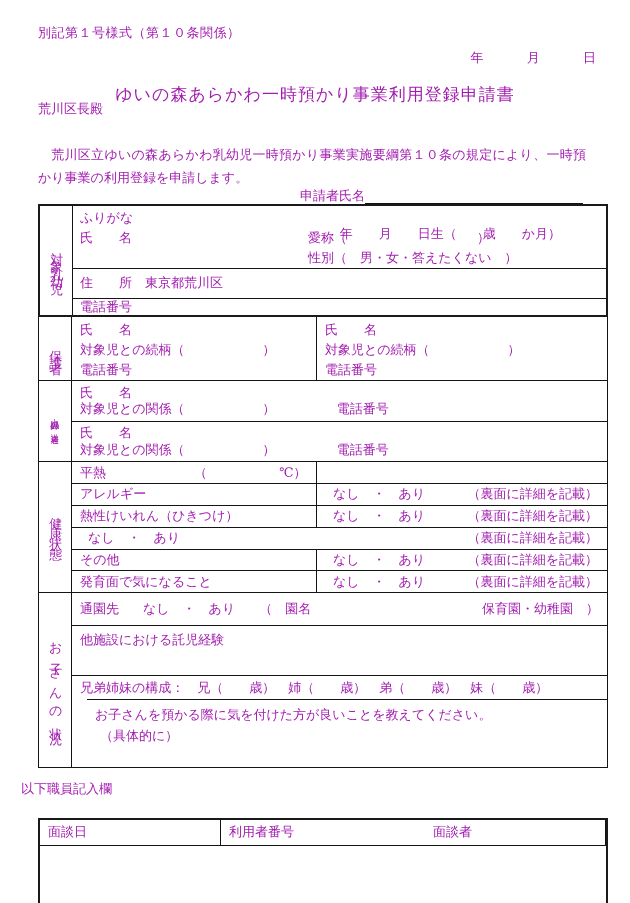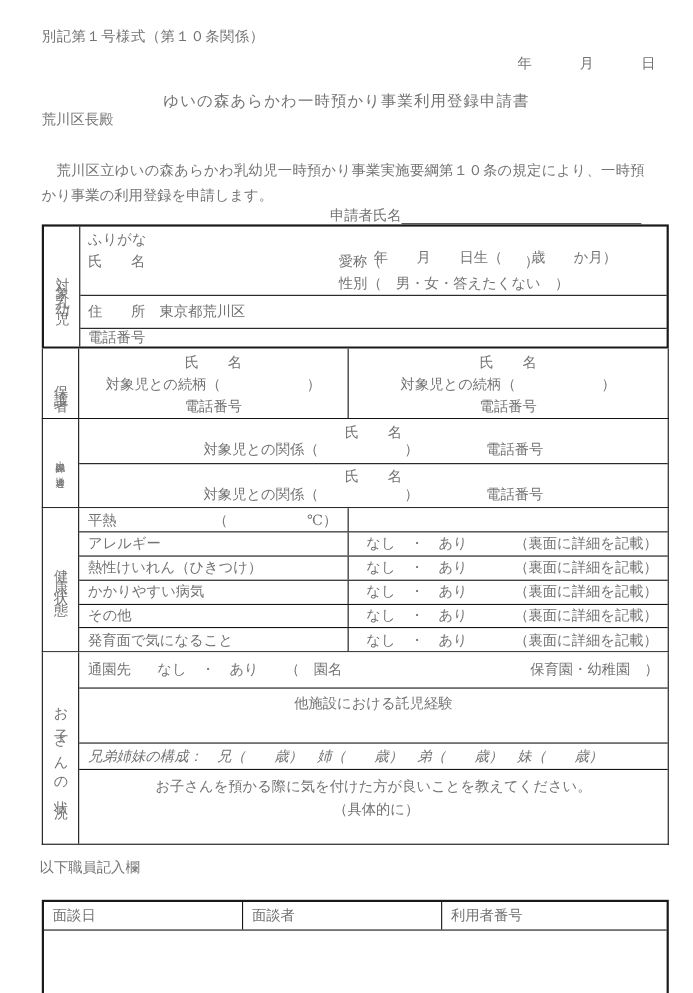--- a/index.html
+++ b/index.html
@@ -1,37 +1,37 @@
 <!DOCTYPE html>
 <html><head>
 <meta charset="utf-8">
 <style>
   * { margin:0; padding:0; box-sizing:border-box; }
   html,body { background:#e8e8e8; }
   .page {
     position:relative; width:630px; height:903px; margin:0 auto;
-    background:#ffffff; color:#737373;
+    background:#ffffff; color:#a21caf;
     font-family:"Liberation Serif","DejaVu Serif",serif;
     font-size:13px; line-height:1.25;
   }
   .abs { position:absolute; }
   .form-note { left:38px; top:25px; letter-spacing:.5px; }
   .date-line { right:34px; top:50px; }
   .date-line span { margin-left:40px; }
-  .doc-title { left:0; top:84px; width:100%; text-align:center; font-size:14px; letter-spacing:1px; }
+  .doc-title { left:0; top:84px; width:100%; text-align:center; font-size:17px; letter-spacing:1px; }
   .addressee { left:38px; top:101px; }
   .body-text { left:38px; top:143px; width:548px; line-height:23px; text-align:justify; }
   .applicant { left:300px; top:188px; }
   .applicant .uline { display:inline-block; width:218px; border-bottom:1px solid #141414; height:14px; vertical-align:bottom; }
 
   
   .form-tables { position:absolute; left:38px; top:204px; width:570px; }
   .sec { display:flex; border:1px solid #141414; border-top:none; background:#fff; }
   .sec.thick { border:2.5px solid #1a1a1a; }
-  .sec-body { flex:1; display:flex; flex-direction:column; min-width:0;text-align:center; }
+  .sec-body { flex:1; display:flex; flex-direction:column; min-width:0; }
   .vlabel {
     width:33px; flex:0 0 33px; border-right:1px solid #141414;
     display:flex; align-items:center; justify-content:center; text-align:center;
   }
   .vlabel span { writing-mode:vertical-rl; text-orientation:upright; }
   .ls8 span { letter-spacing:8px; }
   .ls6 span { letter-spacing:6px; }
   .ls10 span { letter-spacing:10px; }
   .ls5 span { letter-spacing:5px; }
   .tiny span { font-size:8.5px; letter-spacing:1px; }
@@ -66,27 +66,27 @@
   .hright .note { margin-left:auto; margin-right:9px; }
   .temp-open { margin-left:88px; }
   .temp-unit { margin-left:72px; }
 
   
   .sec5 .srow1 { height:32px; display:flex; align-items:center; padding:0 8px; }
   .srow1 .choice { margin-left:24px; }
   .srow1 .paren { margin-left:24px; }
   .srow1 .suffix { margin-left:auto; }
   .sec5 .srow2 { height:50px; padding:3px 8px; line-height:21px; }
-  .sec5 .srow3 { height:24px; display:flex; align-items:center; padding-left:8px;font-style:italic; }
+  .sec5 .srow3 { height:24px; display:flex; align-items:center; padding-left:8px; }
   .sec5 .srow4 { height:24px; display:flex; align-items:center; padding:0 8px; }
   .srow4 .close { margin-left:auto; }
-  .sec5 .srow5 { flex:1; padding:4px 8px; line-height:21px; }
-
-  
-  .staff-note { left:36px; top:781px; }
+  .sec5 .srow5 { flex:1; padding:4px 8px; line-height:21px;margin-left:15px; }
+
+  
+  .staff-note { left:21px; top:781px; }
   .staff-table {
     position:absolute; left:38px; top:802px; width:570px; height:91px;
     border:2.5px solid #1a1a1a; display:flex; flex-direction:column; background:#fff;margin-top:16px;
   }
   .staff-head { height:26px; display:flex; border-bottom:1px solid #141414; }
   .staff-head .hc { display:flex; align-items:center; padding-left:8px; }
   .staff-head .hc1 { flex:0 0 181px; border-right:1px solid #141414; }
   .staff-head .hc2 { flex:0 0 181px; border-right:1px solid #141414; }
   .staff-head .hc3 { flex:1; }
   .staff-blank { flex:1; }
@@ -208,23 +208,20 @@
         <div class="r hrow">
           <div class="hleft">
               <span>熱性けいれん（ひきつけ）</span>
             </div>
           <div class="hright">
             <span class="choice">なし　・　あり</span>
             <span class="note">（裏面に詳細を記載）</span>
           </div>
         </div>
         <div class="r hrow">
-          <div class="hleft">
-              <span>かかりやすい病気</span>
-            </div>
           <div class="hright">
             <span class="choice">なし　・　あり</span>
             <span class="note">（裏面に詳細を記載）</span>
           </div>
         </div>
         <div class="r hrow">
           <div class="hleft">
               <span>その他</span>
             </div>
           <div class="hright">
@@ -267,19 +264,19 @@
         </div>
       </div>
     </div>
   </div>
 
   <div class="abs staff-note">以下職員記入欄</div>
 
   <div class="staff-table">
     <div class="staff-head">
       <div class="hc hc1">面談日</div>
+      <div class="hc hc3">利用者番号</div>
       <div class="hc hc2">面談者</div>
-      <div class="hc hc3">利用者番号</div>
     </div>
     <div class="staff-blank"></div>
   </div>
 
 </div>
 
 </body></html>

